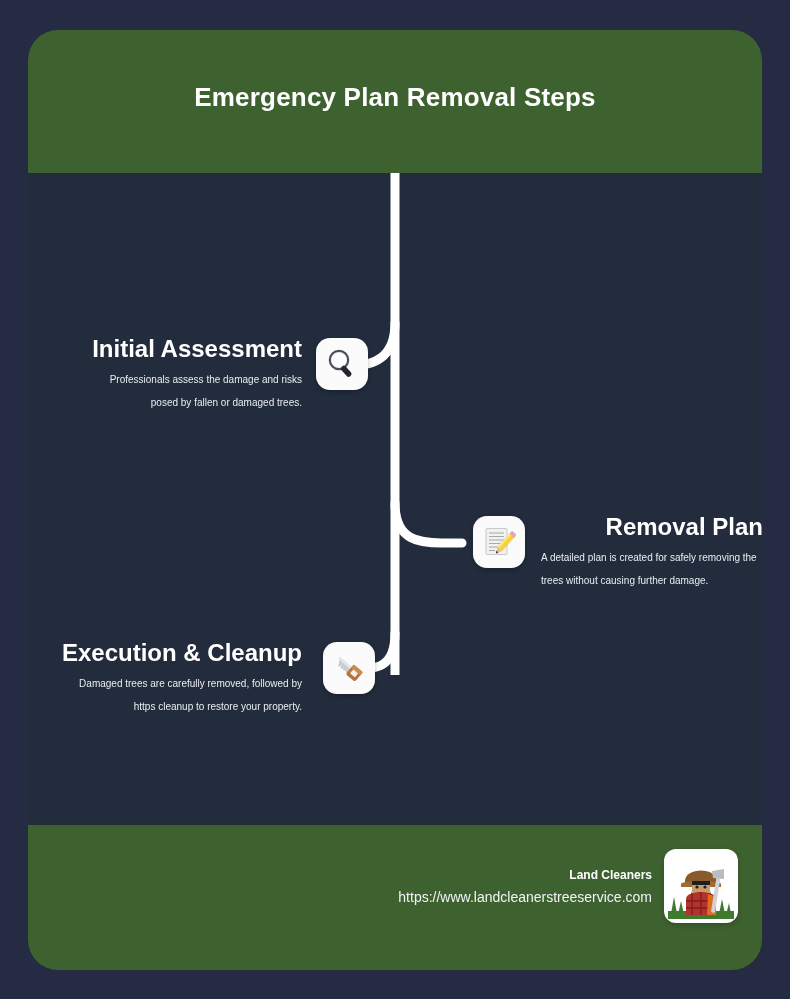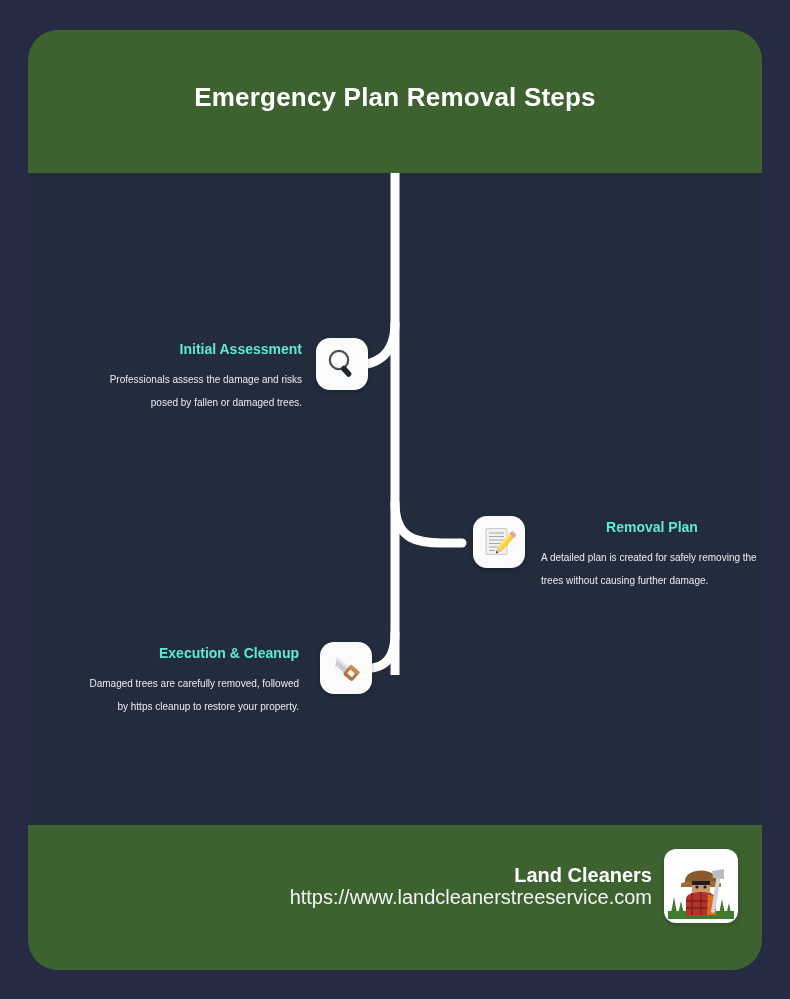--- a/index.html
+++ b/index.html
@@ -74,25 +74,25 @@
   }
   .step-left {
     flex-direction: row;
   }
 
   .step-text {
     display: flex;
     flex-direction: column;
   }
   .step-text.align-right { text-align: right; align-items: flex-end; }
-  .step-text.align-left  { text-align: left;  align-items: center; }
+  .step-text.align-left  { text-align: left;  align-items: flex-end; }
 
   .step-title {
-    color: #5eead4;
-    font-size: 14px;
+    color: #ffffff;
+    font-size: 24px;
     font-weight: bold;
     line-height: 22px;
     margin-bottom: 8px;
     white-space: nowrap;
   }
   .step-desc {
     color: #e9ecf1;
     font-size: 10px;
     line-height: 23px;
   }
@@ -137,27 +137,27 @@
     top: 24px;
     display: flex;
     align-items: center;
   }
   .footer-text {
     text-align: right;
     margin-right: 12px;
   }
   .brand-name {
     color: #ffffff;
-    font-size: 20px;
+    font-size: 12px;
     font-weight: bold;
     line-height: 22px;
   }
   .brand-url {
     color: #f2f4f6;
-    font-size: 20px;
+    font-size: 14px;
     line-height: 22px;
   }
   .logo-badge {
     width: 74px;
     height: 74px;
     background: #ffffff;
     border-radius: 12px;
     display: flex;
     align-items: flex-end;
     justify-content: center;

